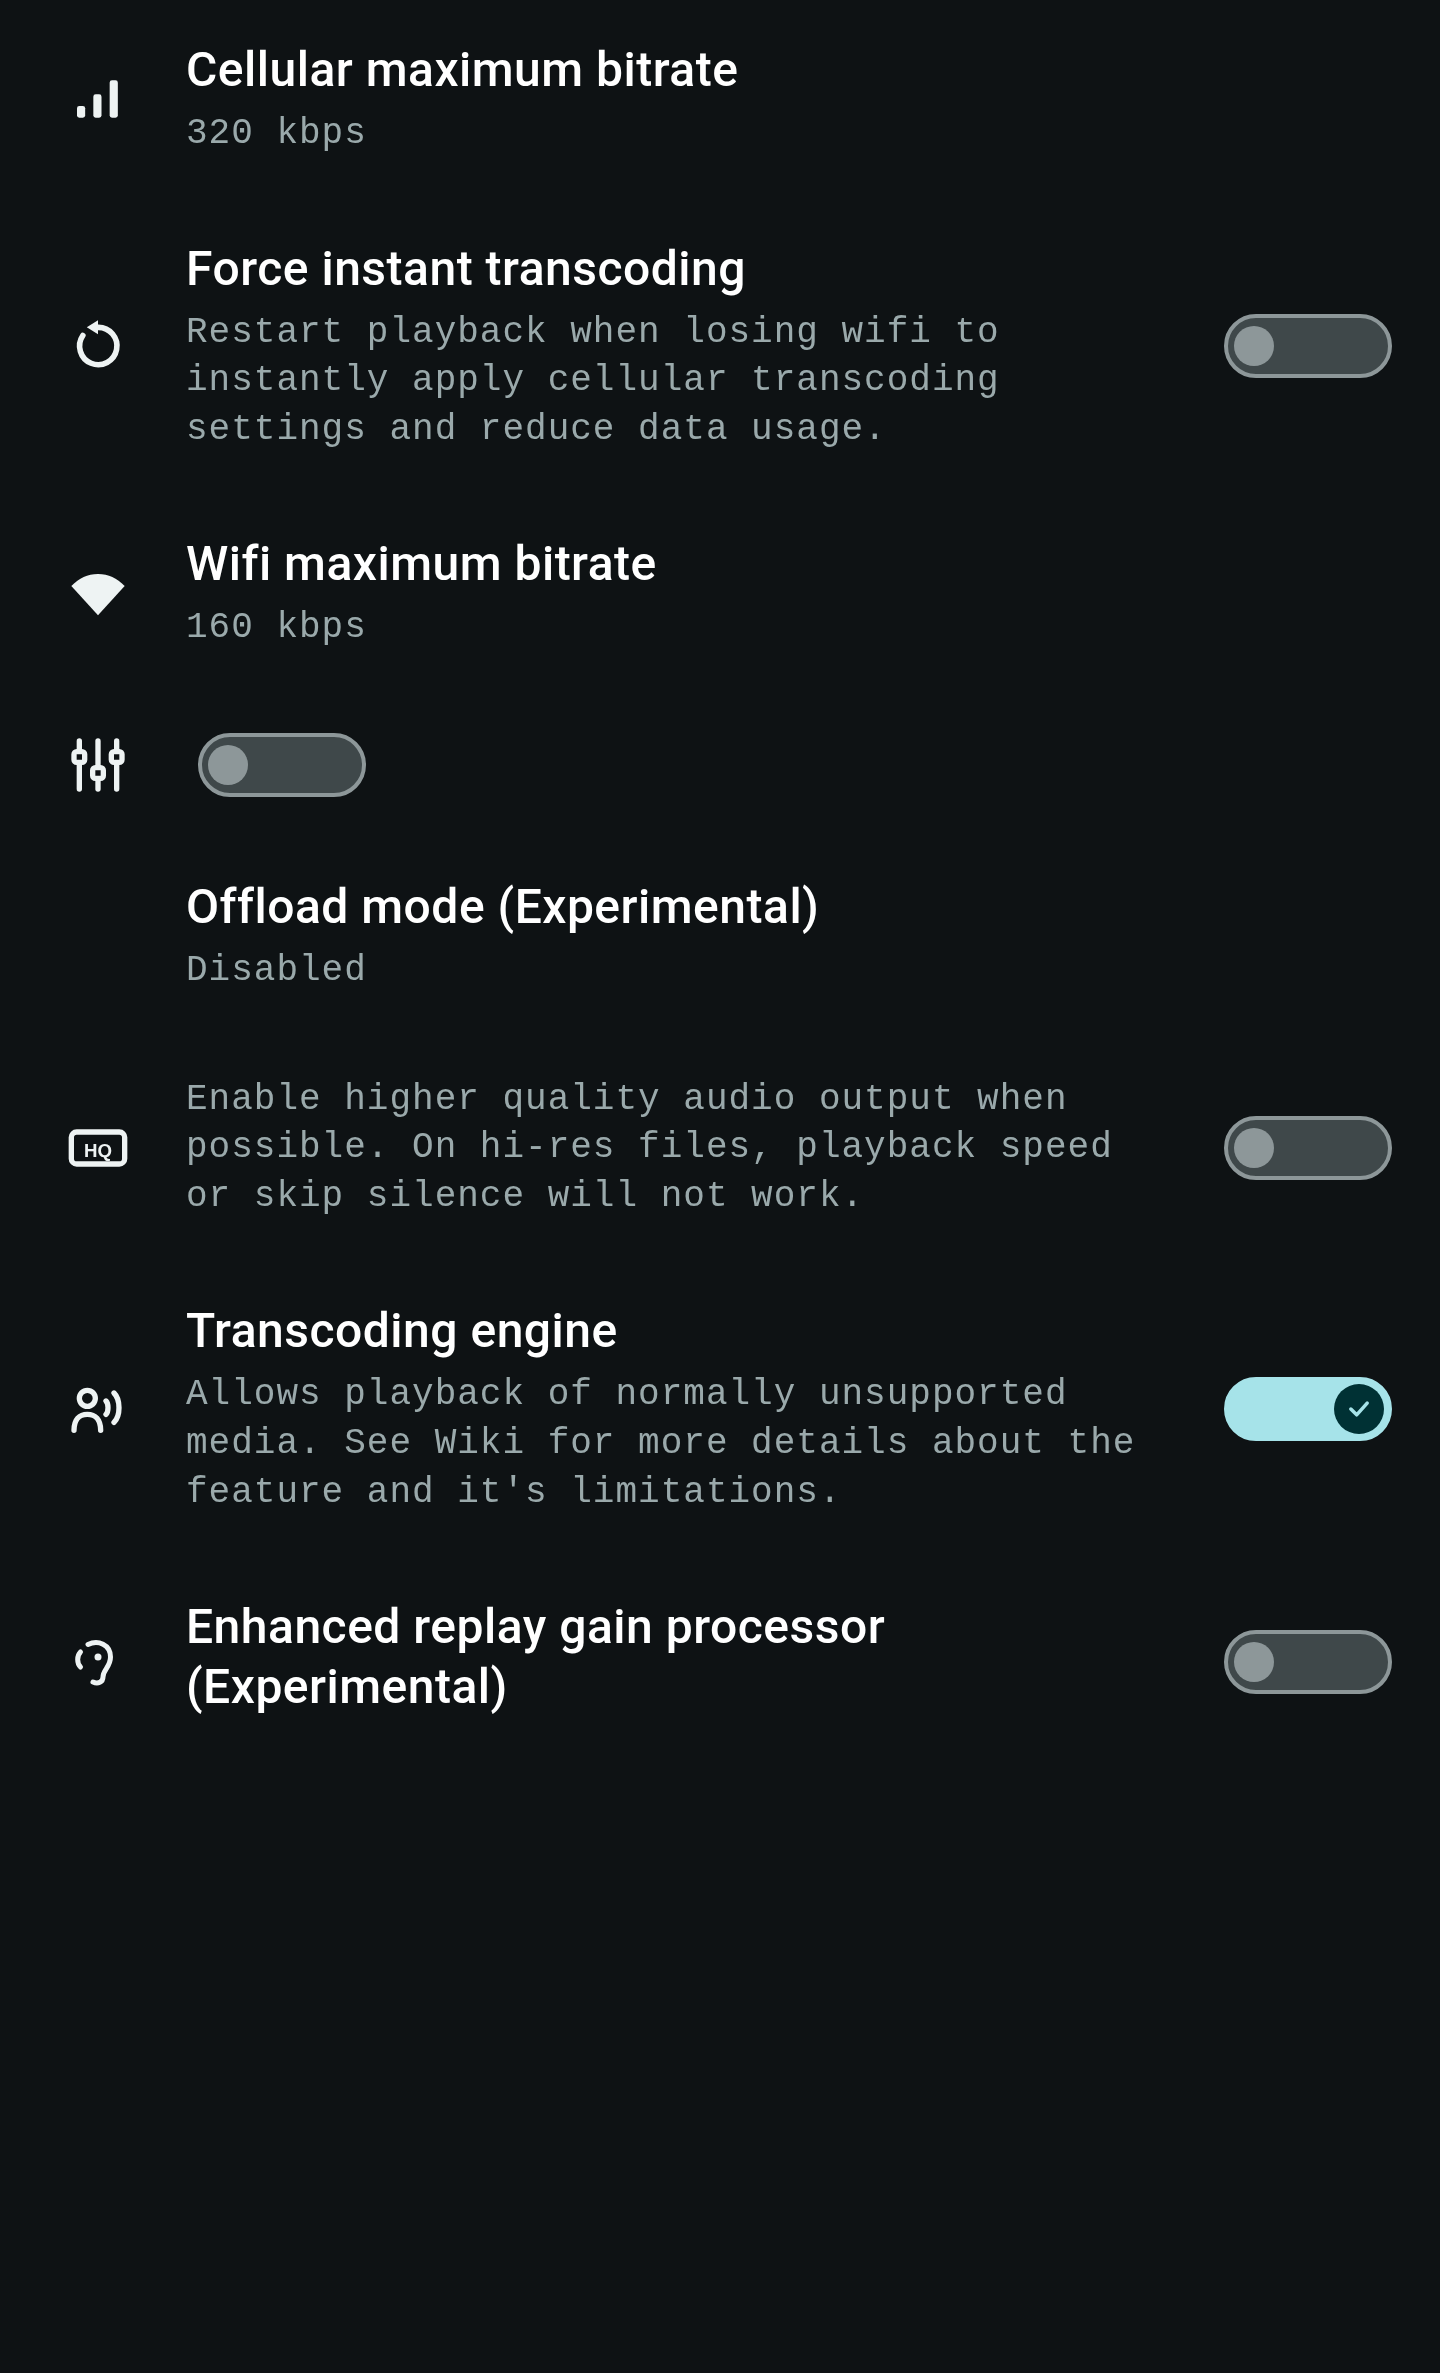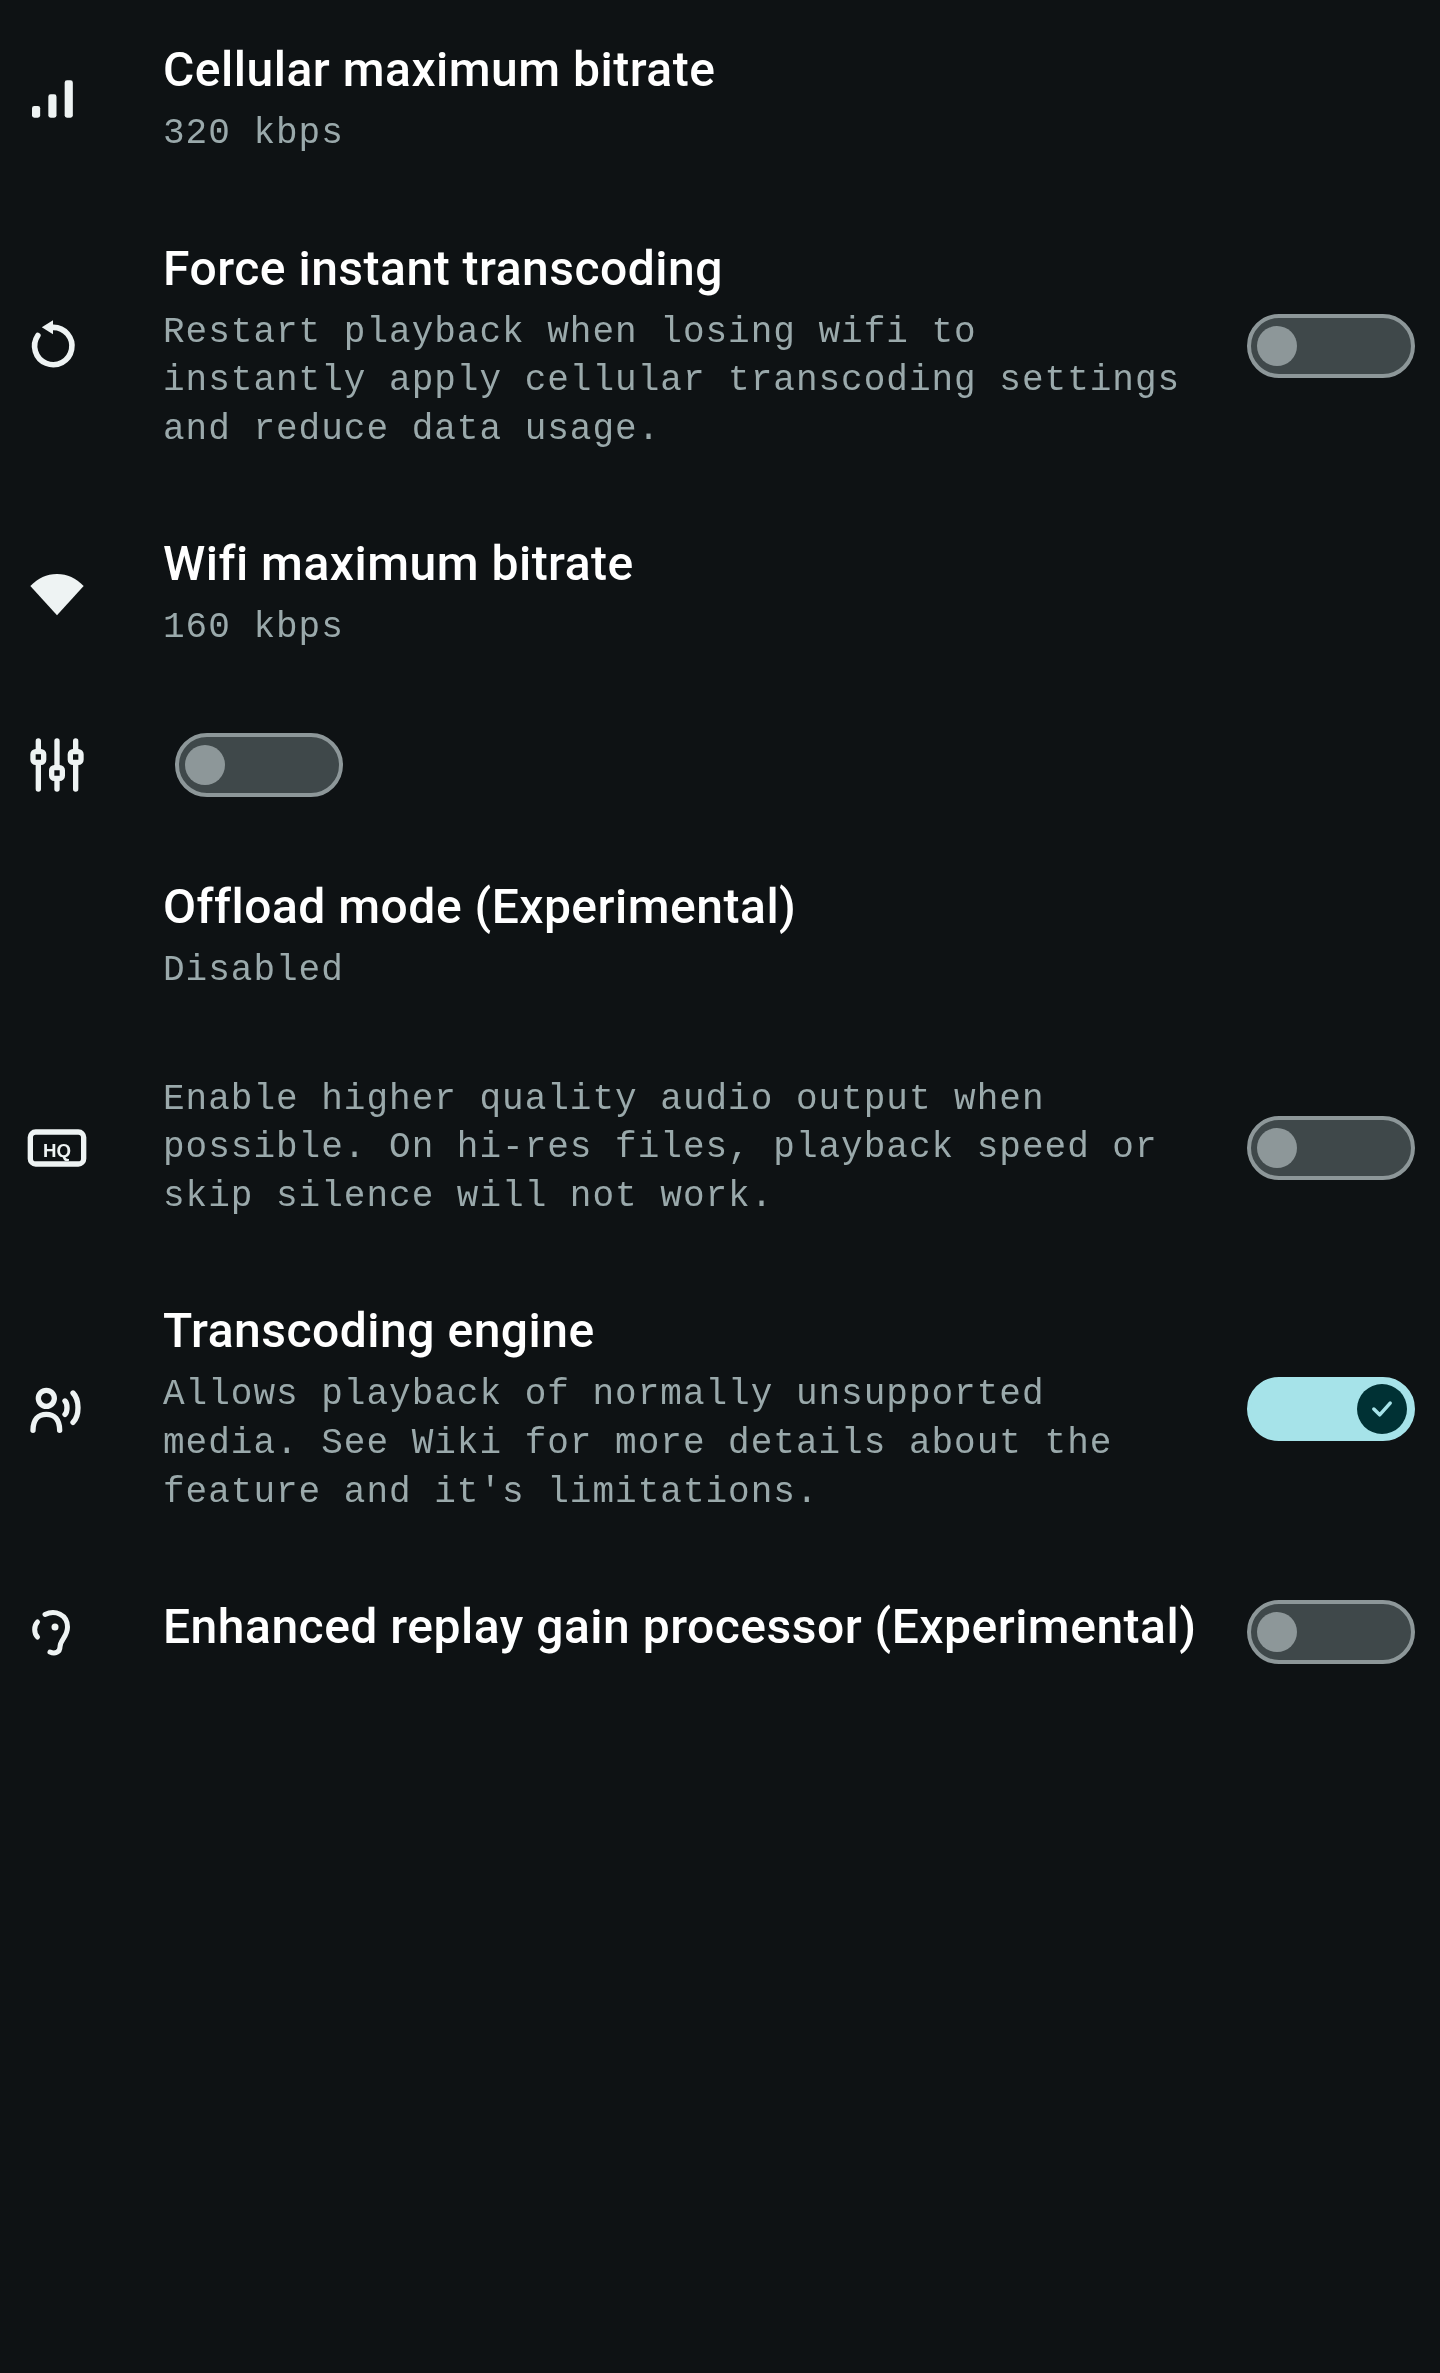--- a/index.html
+++ b/index.html
@@ -3,33 +3,34 @@
 <meta charset="utf-8">
 <style>
   * { box-sizing: border-box; margin: 0; padding: 0; }
   html, body {
     width: 1440px;
     background: #0e1214;
     color: #ffffff;
     font-family: -apple-system, BlinkMacSystemFont, "Segoe UI", Roboto, sans-serif;
   }
   .settings-list {
-    padding: 0 25px;
+    padding: 0 48px;
   }
   .setting-row {
     display: flex;
     align-items: center;
     padding: 40px 0;
     gap: 38px;
   }
   .icon-cell {
     width: 100px;
     min-width: 100px;
     display: flex;
     align-items: center;
+    justify-content: center;
     text-decoration: underline;
   }
   .text-cell {
     flex: 1;
     min-width: 0;
   }
   .title {
     font-size: 48px;
     font-weight: 500;
     color: #ffffff;

